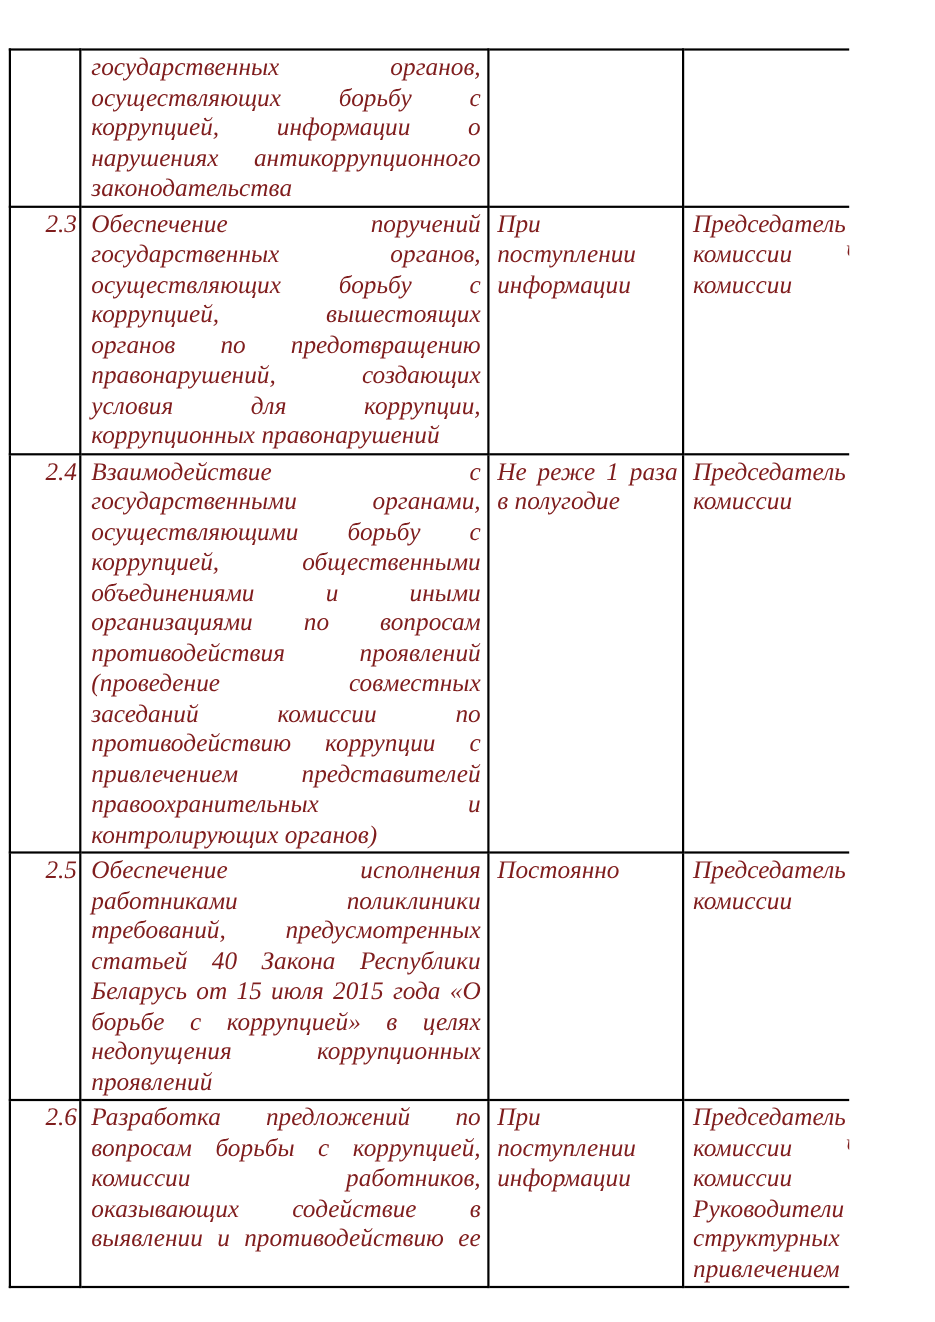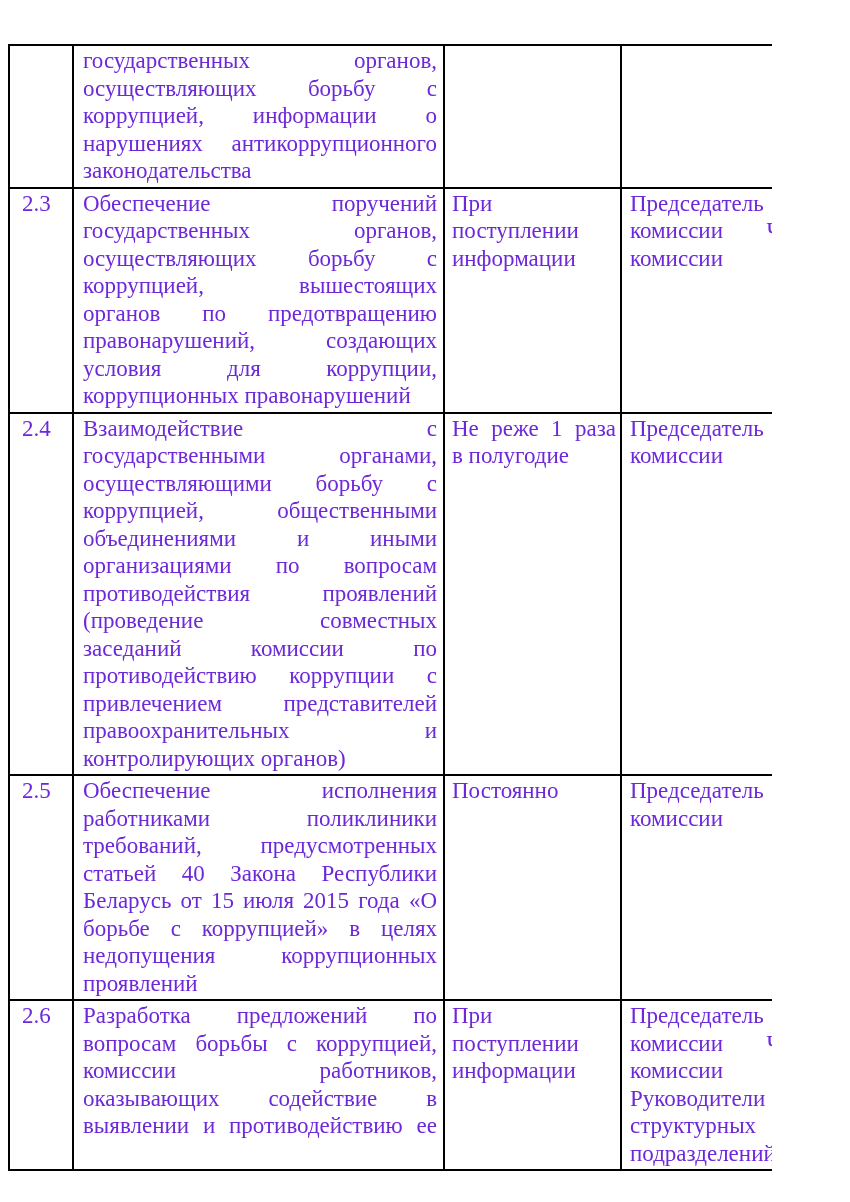--- a/index.html
+++ b/index.html
@@ -7,21 +7,22 @@
     padding: 0;
     background: #ffffff;
   }
   .page {
     position: relative;
     width: 772px;
     height: 1202px;
     background: #ffffff;
     overflow: hidden;
     font-family: "Liberation Serif", "DejaVu Serif", serif;
-    color: #6d28d9;
+    color: #7f1d1d;
+    font-style: italic;
   }
   table.plan-table {
     position: absolute;
     left: 8px;
     top: 44px;
     width: 827px;
     border-collapse: collapse;
     table-layout: fixed;
   }
   table.plan-table td {
@@ -36,21 +37,21 @@
   td.c-time { padding: 1px 4px 0 7px; }
   td.c-resp { padding: 1px 4px 2px 8px; margin-left: 15px; }
   .jline {
     text-align: justify;
     text-align-last: justify;
   }
   .jline.last {
     text-align-last: left;
   }
   .num-label {
-    text-align: left;
+    text-align: right;
   }
 </style>
 </head>
 <body>
 
 <div class="page">
   <table class="plan-table">
     <colgroup>
       <col style="width:64px">
       <col style="width:371px">
@@ -162,18 +163,18 @@
             <div class="jline">При</div>
             <div class="jline">поступлении</div>
             <div class="jline last">информации</div>
           </td>
           <td class="c-resp">
             <div class="jline">Председатель</div>
             <div class="jline">комиссии Члены</div>
             <div class="jline">комиссии</div>
             <div class="jline">Руководители</div>
             <div class="jline">структурных</div>
-            <div class="jline last">подразделений</div>
+            <div class="jline last">привлечением</div>
           </td>
         </tr>
       </tbody>
   </table>
 </div>
 
 </body></html>

